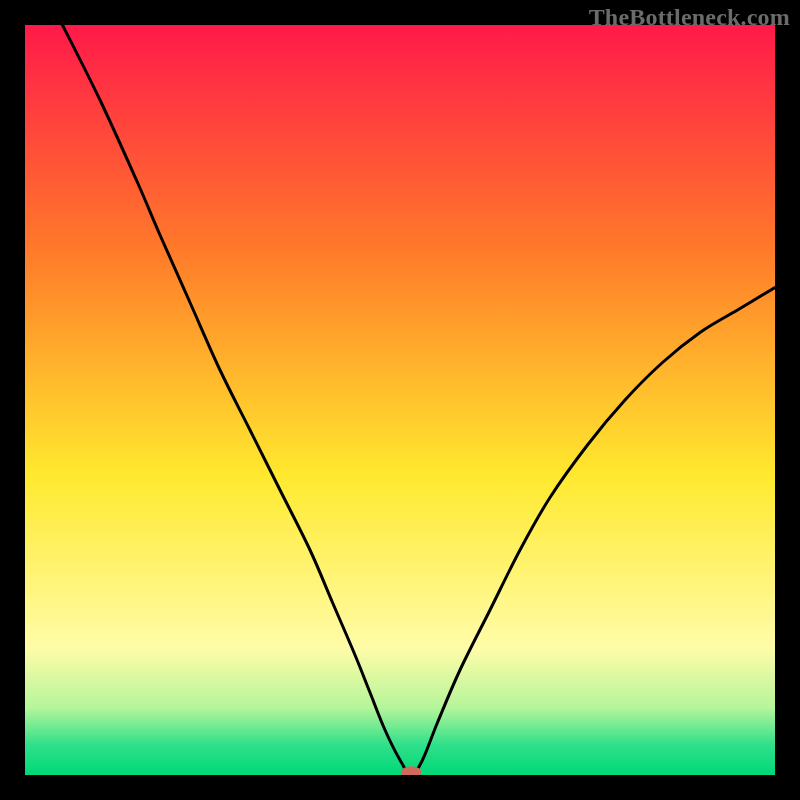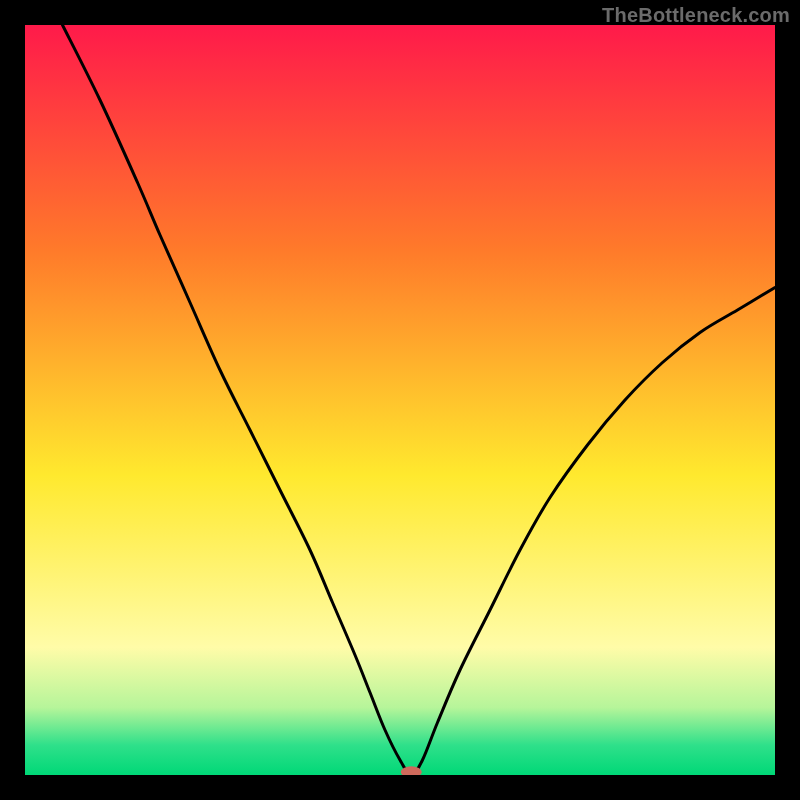--- a/index.html
+++ b/index.html
@@ -20,22 +20,22 @@
     position: absolute;
     left: 25px;
     top: 25px;
     width: 750px;
     height: 750px;
   }
   .watermark {
     position: absolute;
     top: 4px;
     right: 10px;
-    font-family: Liberation Sans, sans-serif;
-    font-size: 20px;
+    font-family: Liberation Serif, serif;
+    font-size: 24px;
     font-weight: 600;
     color: #6b6b6b;
     letter-spacing: 0.2px;
   }
 </style>
 </head>
 <body>
 
 <div class="stage">
 

